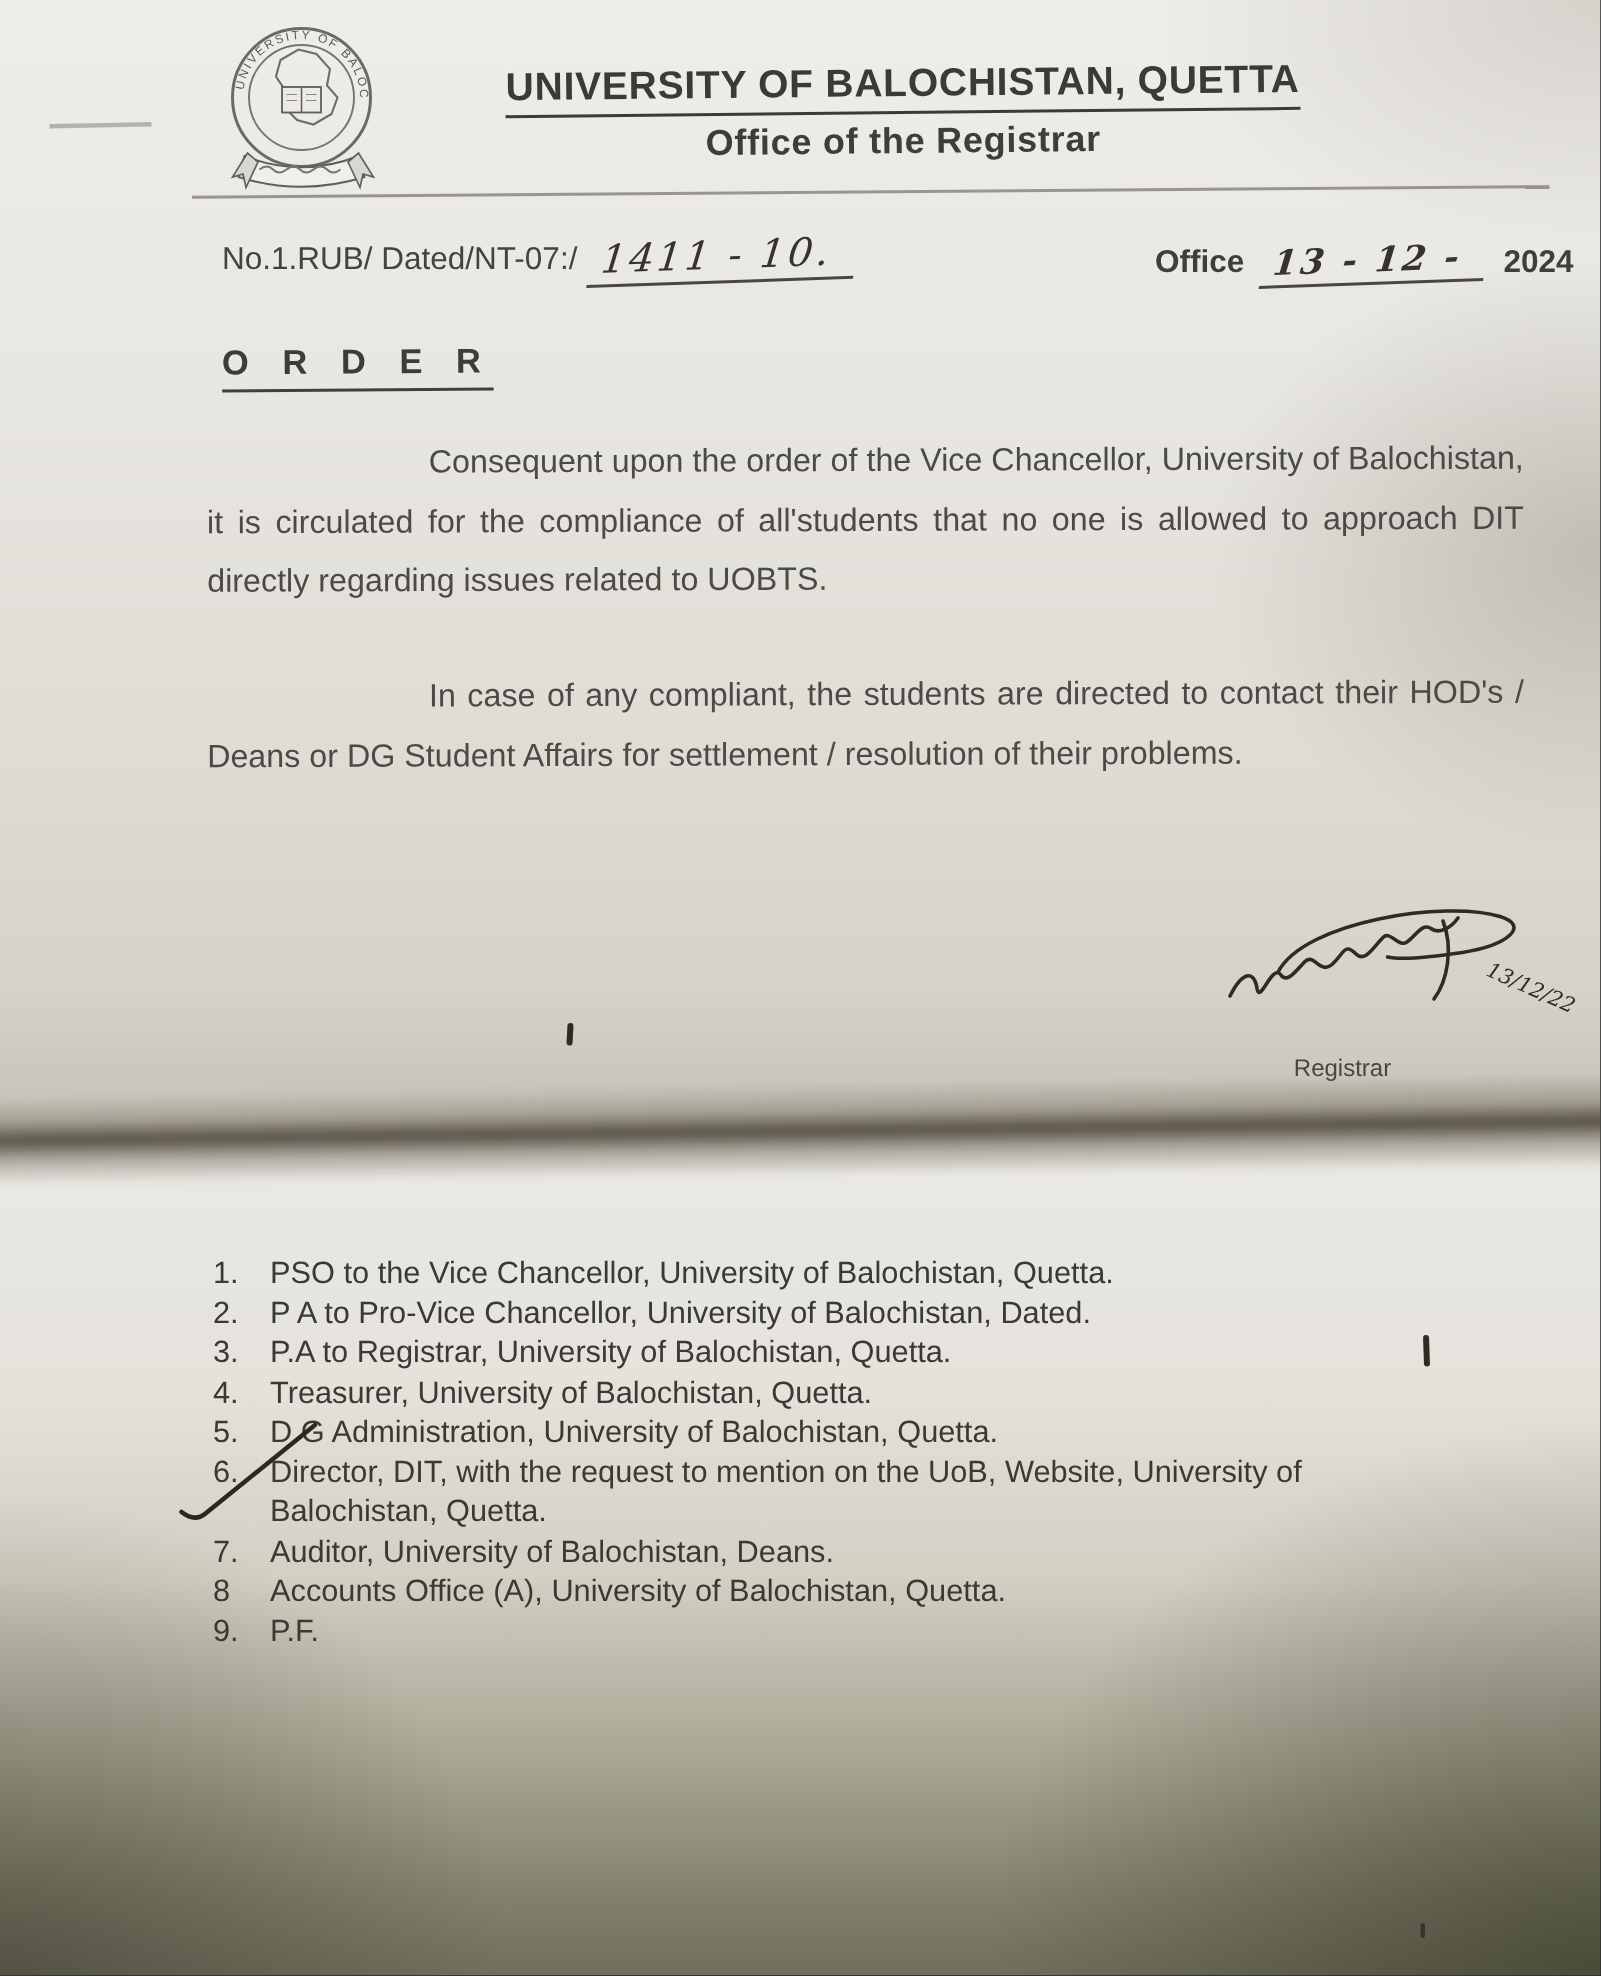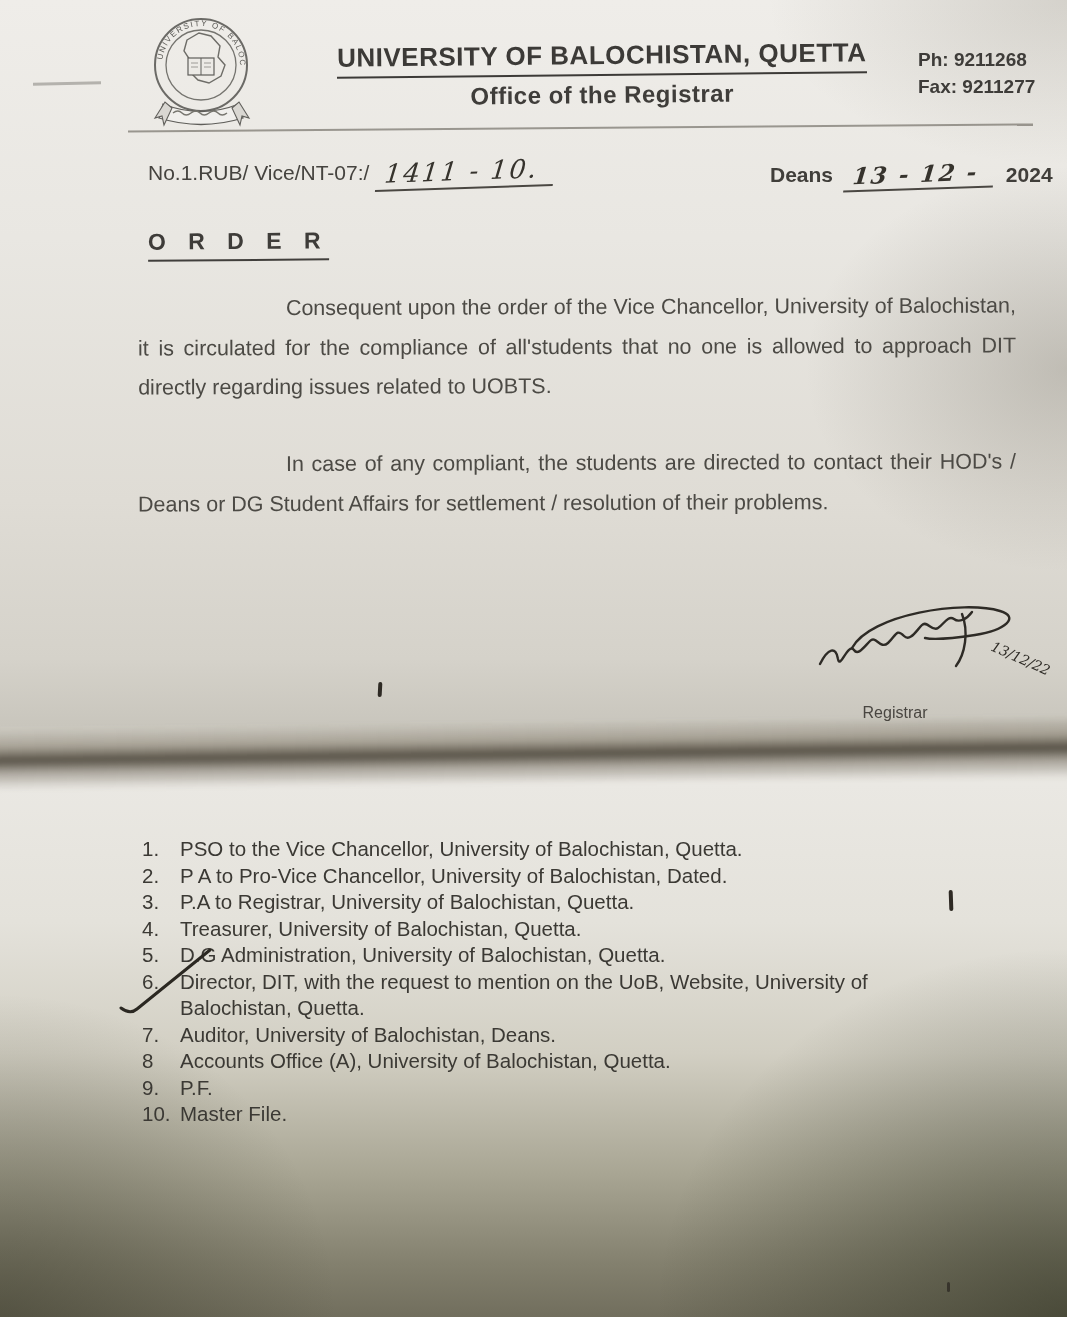--- a/index.html
+++ b/index.html
@@ -103,33 +103,29 @@
       <path d="M96,90 l10,16 -7,-2 -2,9 -8,-17 z" fill="#d9d7d2" stroke="#5f5e5a" stroke-width="1.1"></path>
       <path d="M30,101 q5,-4 9,0 t9,0 t9,0 t9,0 t9,0 t9,0" fill="none" stroke="#77766f" stroke-width="1.4"></path>
     </g>
   </svg>
 
   <div class="abs title-wrap">
     <div class="main-title">UNIVERSITY OF BALOCHISTAN, QUETTA</div>
     <div class="sub-title">Office of the Registrar</div>
   </div>
 
-  <div class="abs contact">
-    <div><span>Ph:</span> <span>9211268</span></div>
-    <div><span>Fax:</span> <span>9211277</span></div>
-  </div>
 
   <div class="abs hr-rule"></div>
 
   <div class="abs ref-row printed">
-    <span>No.1.RUB/ Vice/NT-07:/</span><span class="hand underlined-hand ref-hand">1411 - 10.</span>
+    <span>No.1.RUB/ Dated/NT-07:/</span><span class="hand underlined-hand ref-hand">1411 - 10.</span>
   </div>
 
   <div class="abs dated-row">
-    <span>Deans</span>
+    <span>Office</span>
     <span class="hand underlined-hand date-hand">13 - 12 -</span>
     <span>2024</span>
   </div>
 
   <div class="abs order-heading">O R D E R</div>
 
   <div class="abs body-para p1">Consequent upon the order of the Vice Chancellor, University of Balochistan, it is circulated for the compliance of all'students that no one is allowed to approach DIT directly regarding issues related to UOBTS.</div>
   <div class="abs body-para p2">In case of any compliant, the students are directed to contact their HOD's / Deans or DG Student Affairs for settlement / resolution of their problems.</div>
 
   <div class="abs mark stray-1"></div>
@@ -177,24 +173,20 @@
         <span class="cc-txt">Auditor, University of Balochistan, Deans.</span>
       </div>
     <div class="cc-row">
         <span class="cc-num">8</span>
         <span class="cc-txt">Accounts Office (A), University of Balochistan, Quetta.</span>
       </div>
     <div class="cc-row">
         <span class="cc-num">9.</span>
         <span class="cc-txt">P.F.</span>
       </div>
-    <div class="cc-row">
-        <span class="cc-num">10.</span>
-        <span class="cc-txt">Master File.</span>
-      </div>
   </div>
 
   <svg class="abs tick-svg" width="105" height="78" viewBox="0 0 105 78">
     <path d="M3,70 q9,7 16,1 L92,12" fill="none" stroke="#2b2822" stroke-width="3" stroke-linecap="round"></path>
   </svg>
 
   <div class="abs mark stray-2"></div>
   <div class="abs mark stray-3"></div>
 
 </div>

